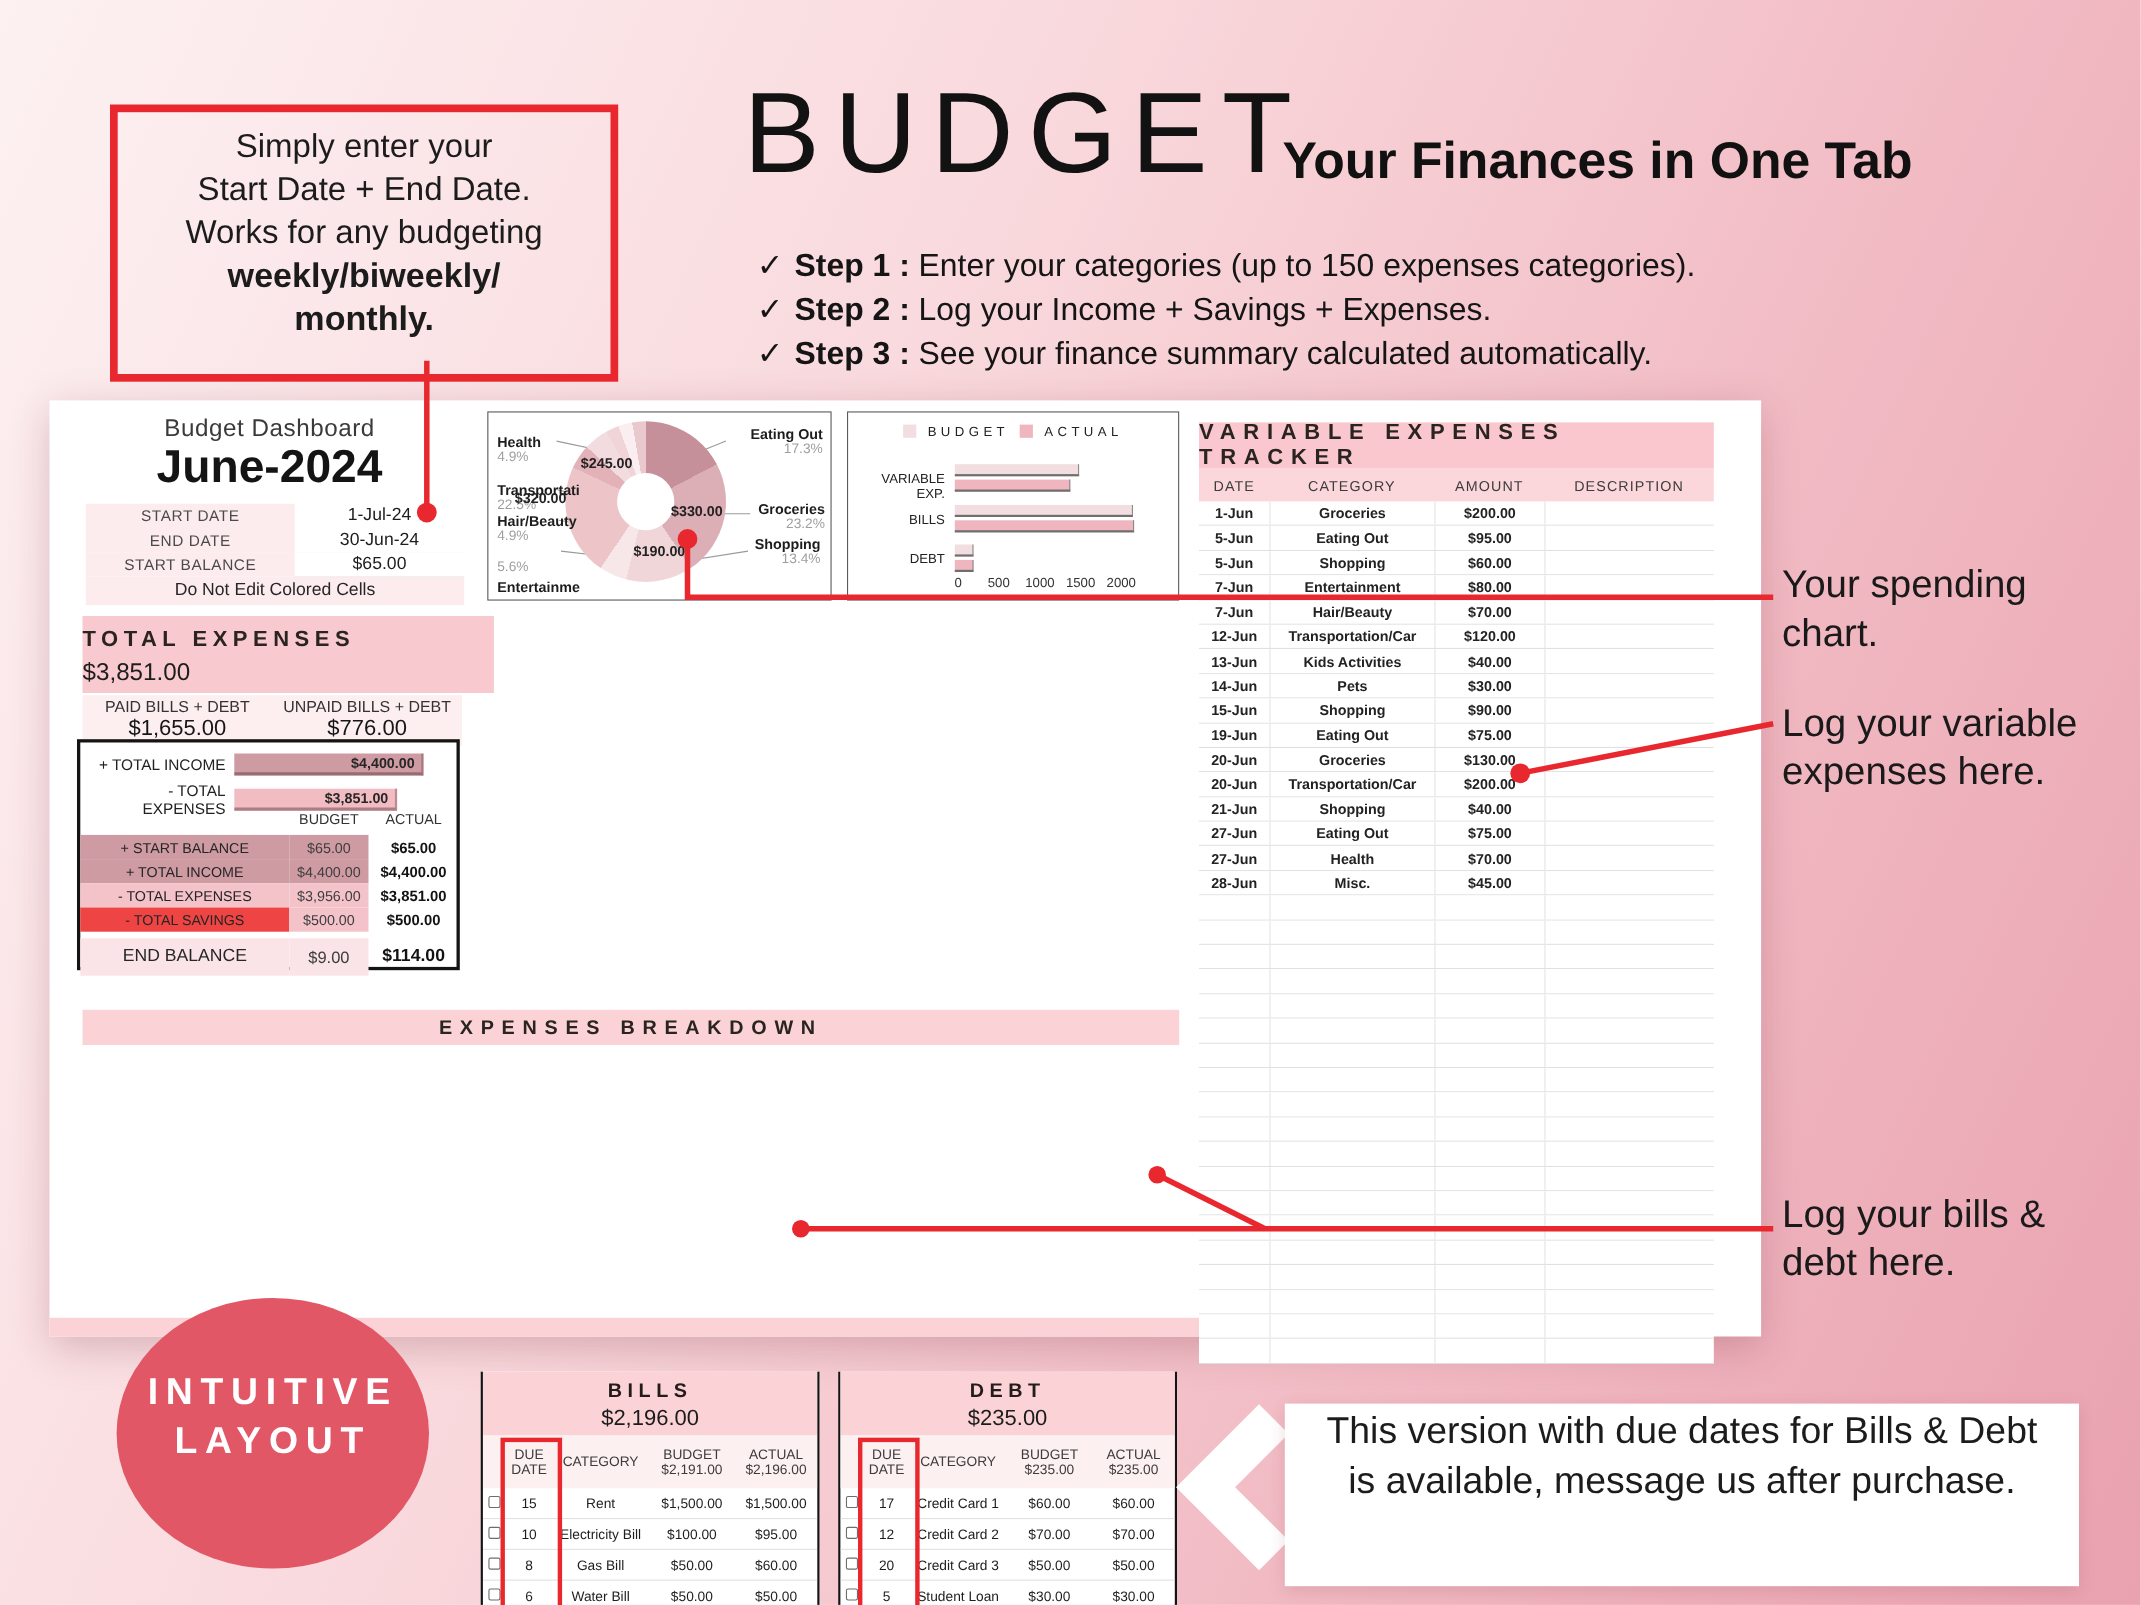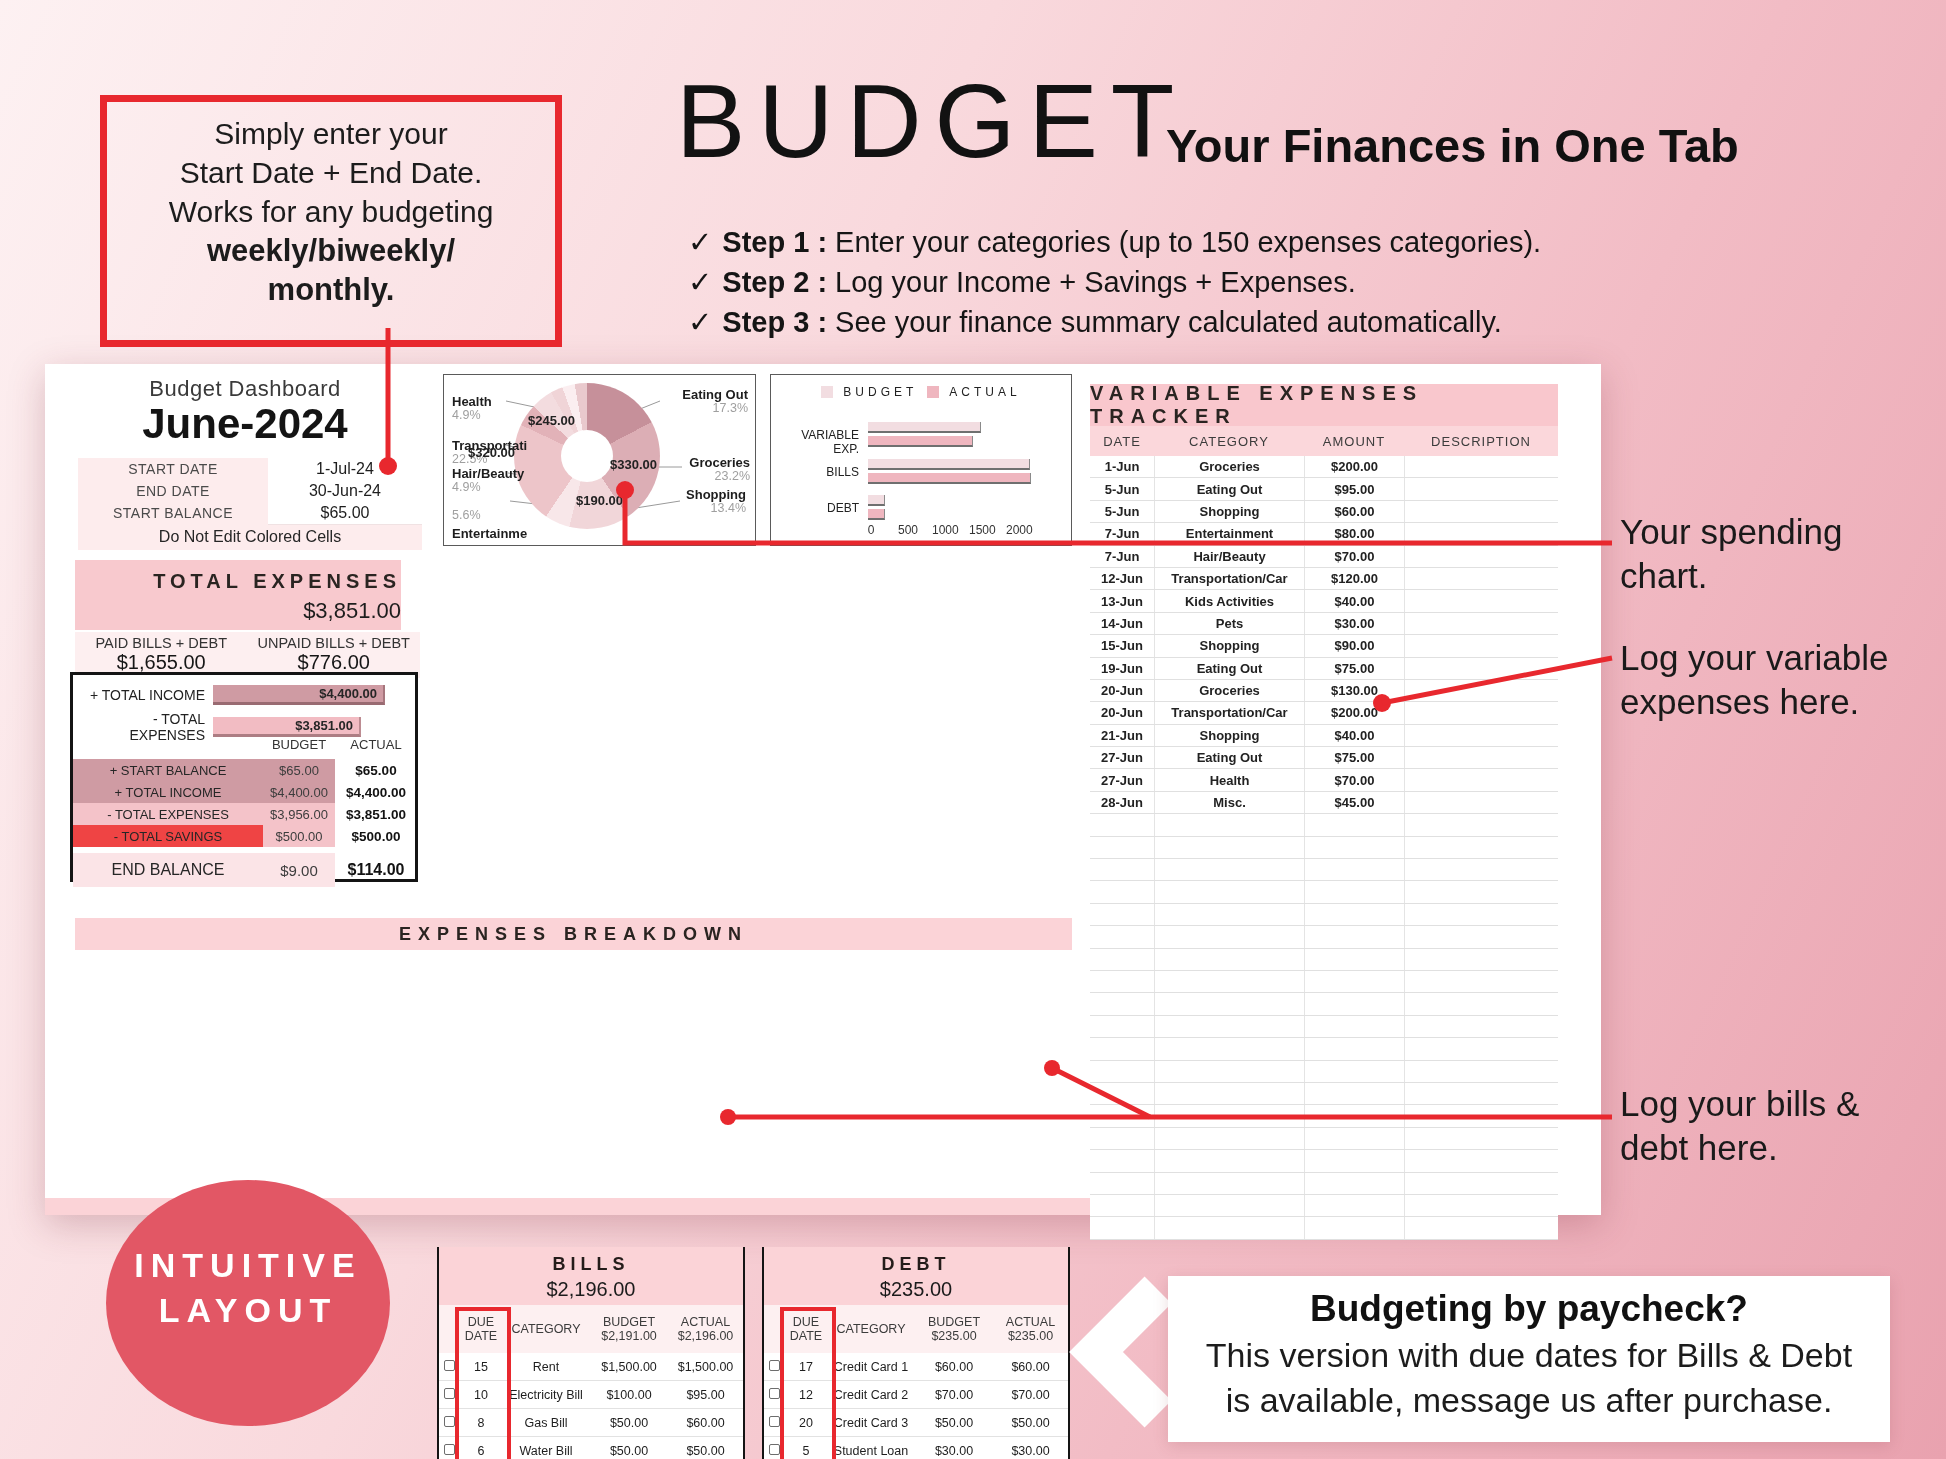--- a/index.html
+++ b/index.html
@@ -49,21 +49,21 @@
   #tracker{left:1090px;top:384px;width:468px}
   #tracker-banner{height:42px;background:#f9c7cd;display:flex;align-items:center;justify-content:center;
     font-size:20px;letter-spacing:7px;color:#2a2421;font-weight:600}
   #tracker-head{display:grid;grid-template-columns:64px 150px 100px 154px;height:30px;background:#fbd7db;
     align-items:center;text-align:center;font-size:13px;color:#3c3c3c;letter-spacing:1px}
   .trackrow{display:grid;grid-template-columns:64px 150px 100px 154px;height:21.4px;align-items:center;
     text-align:center;font-size:13px;font-weight:bold;color:#222;border-bottom:1px solid #e0e0e0;background:#fff}
   .trackrow div{border-left:1px solid #e4e4e4;height:100%;display:flex;align-items:center;justify-content:center}
   .trackrow div:first-child{border-left:none}
   
-  #totals-banner{left:75px;top:560px;width:326px;height:70px;background:#f8c9ce;text-align:right}
+  #totals-banner{left:75px;top:560px;width:374px;height:70px;background:#f8c9ce;text-align:left}
   #totals-banner .t{font-size:20px;letter-spacing:5px;color:#2a2421;font-weight:600;margin-top:10px}
   #totals-banner .a{font-size:22px;color:#1d1d1d;margin-top:5px}
   #paid-row{left:75px;top:632px;width:345px;height:46px;background:#fdeff0;display:grid;grid-template-columns:1fr 1fr;text-align:center}
   #paid-row .lab{font-size:14.5px;color:#333;margin-top:3px}
   #paid-row .amt{font-size:20px;color:#161616}
   
   #flow-box{left:70px;top:672px;width:348px;height:210px;border:3px solid #141414;background:#fff;box-sizing:border-box}
   .flowrow{position:absolute;display:flex;align-items:center}
   .flowlab{font-size:14px;color:#222;width:128px;text-align:right;margin-right:8px}
   .flowbar{height:20px;display:flex;align-items:center;justify-content:flex-end;font-size:13px;font-weight:bold;color:#262626;
@@ -942,21 +942,20 @@
   </div>
 
   <div class="annot" style="left:1620px;top:510px">Your spending chart.</div>
   <div class="annot" style="left:1620px;top:636px;width:320px">Log your variable expenses here.</div>
   <div class="annot" style="left:1620px;top:1082px">Log your bills &amp; debt here.</div>
 
   <svg id="arrow-svg" class="abs">
     <polyline points="1158,1290 1096,1352 1158,1414" fill="none" stroke="#ffffff" stroke-width="38"></polyline>
   </svg>
   <div id="paycheck" class="abs">
-    <div class="t">Budgeting by paycheck?</div>
     <div class="l">This version with due dates for Bills &amp; Debt</div>
     <div class="l">is available, message us after purchase.</div>
   </div>
 
   <svg id="overlay" class="abs">
     <g stroke="#e8282e" stroke-width="5" fill="#e8282e">
       <line x1="388" y1="328" x2="388" y2="460"></line>
         <circle cx="388" cy="466" r="9" stroke="none"></circle>
       <circle cx="625" cy="490" r="9" stroke="none"></circle>
       <polyline points="625,490 625,543 1612,543" fill="none"></polyline>

